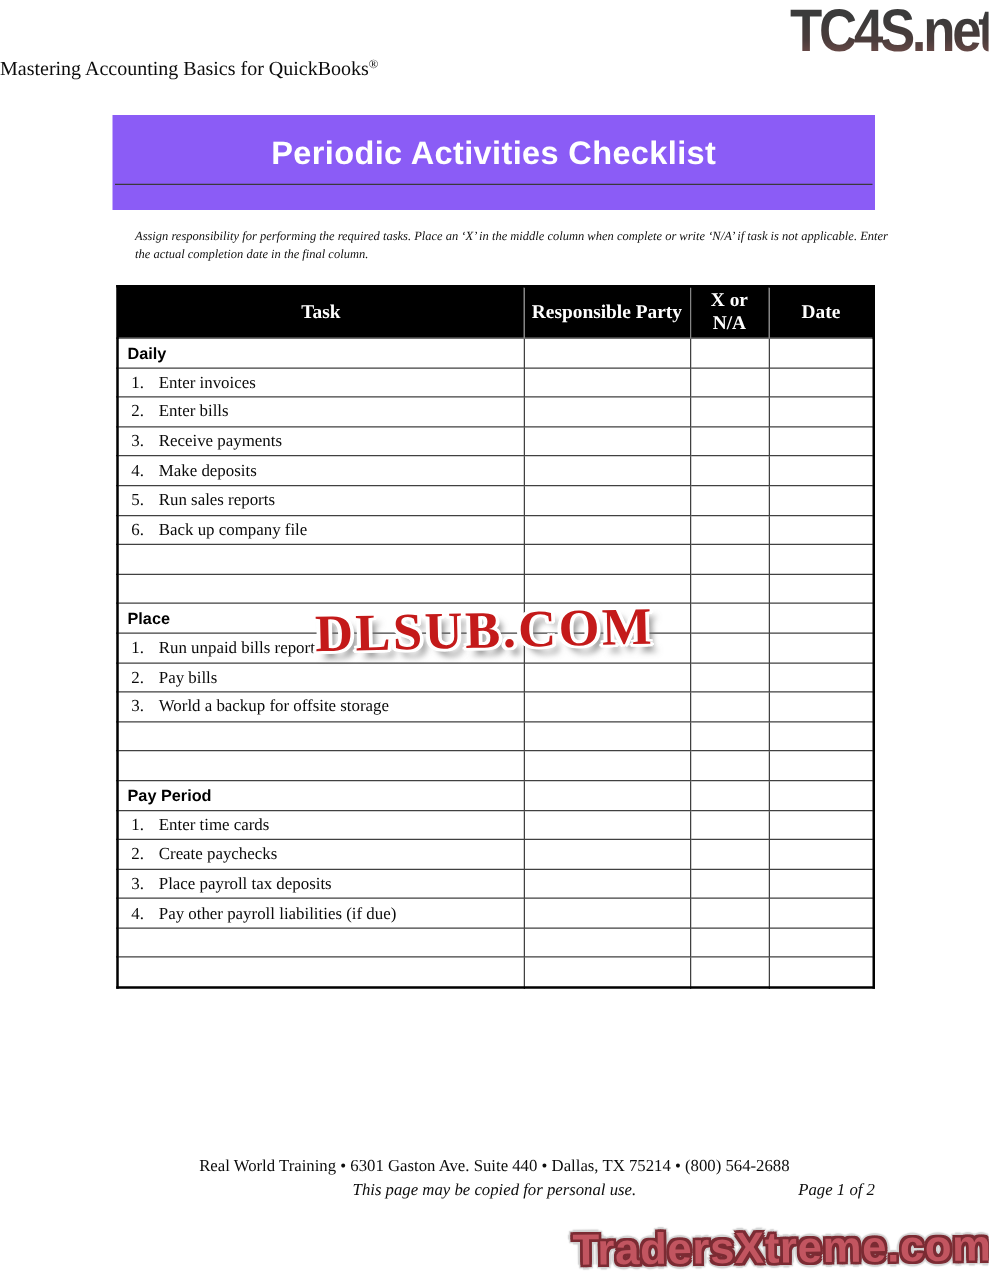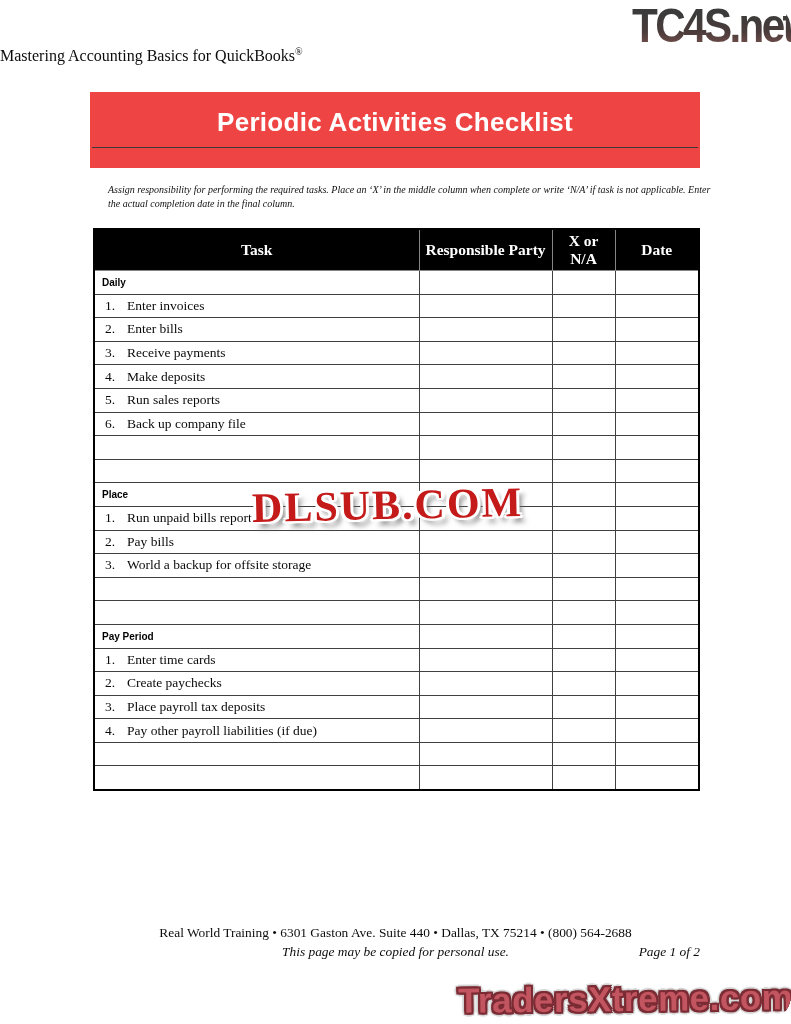--- a/index.html
+++ b/index.html
@@ -1,31 +1,31 @@
 <!DOCTYPE html>
 <html><head>
 <meta charset="utf-8">
 <style>
   html,body { margin:0; padding:0; background:#ffffff; }
   .page {
     position:relative; width:791px; height:1024px; background:#ffffff;
-    font-family:"Liberation Serif", serif; color:#111; overflow:hidden;border-radius:30px;
+    font-family:"Liberation Serif", serif; color:#111; overflow:hidden;
   }
 
   
   .subtitle {
     position:absolute; top:46px; left:0; width:100%;
     text-align:left; font-size:16px; color:#0c0c0c;
   }
   .subtitle sup { font-size:10px; }
 
   
   .banner {
     position:absolute; left:90px; top:92px; width:610px; height:76px;
-    background:#ef4444;
+    background:#8b5cf6;
   }
   .banner-title {
     position:absolute; top:15px; left:0; width:100%; text-align:center;
     font-family:"Liberation Sans", sans-serif; font-weight:bold;
     font-size:26px; color:#ffffff; letter-spacing:0.3px;
   }
   .banner-divider {
     position:absolute; left:2px; right:2px; top:55px; height:1px;
     background:#3a3a3a;
   }
@@ -48,21 +48,21 @@
     font-family:"Liberation Serif", serif; font-weight:bold;
     font-size:15.5px; line-height:1.18; text-align:center; vertical-align:middle;
     height:40px; padding:0 2px;
   }
   .checklist td {
     border:1px solid #404040; height:22.6px; padding:0;
     vertical-align:middle; overflow:hidden; white-space:nowrap;
   }
   td.section-cell {
     font-family:"Liberation Sans", sans-serif; font-weight:bold;
-    font-size:10px; padding-left:7px; color:#000;
+    font-size:13px; padding-left:7px; color:#000;
   }
   td.task-cell {
     font-family:"Liberation Serif", serif; font-size:13.5px;
     padding-left:10px; color:#0a0a0a;
   }
   td.task-cell .num { display:inline-block; width:22px; }
 
   
   .footer {
     position:absolute; left:0; top:924px; width:100%;

